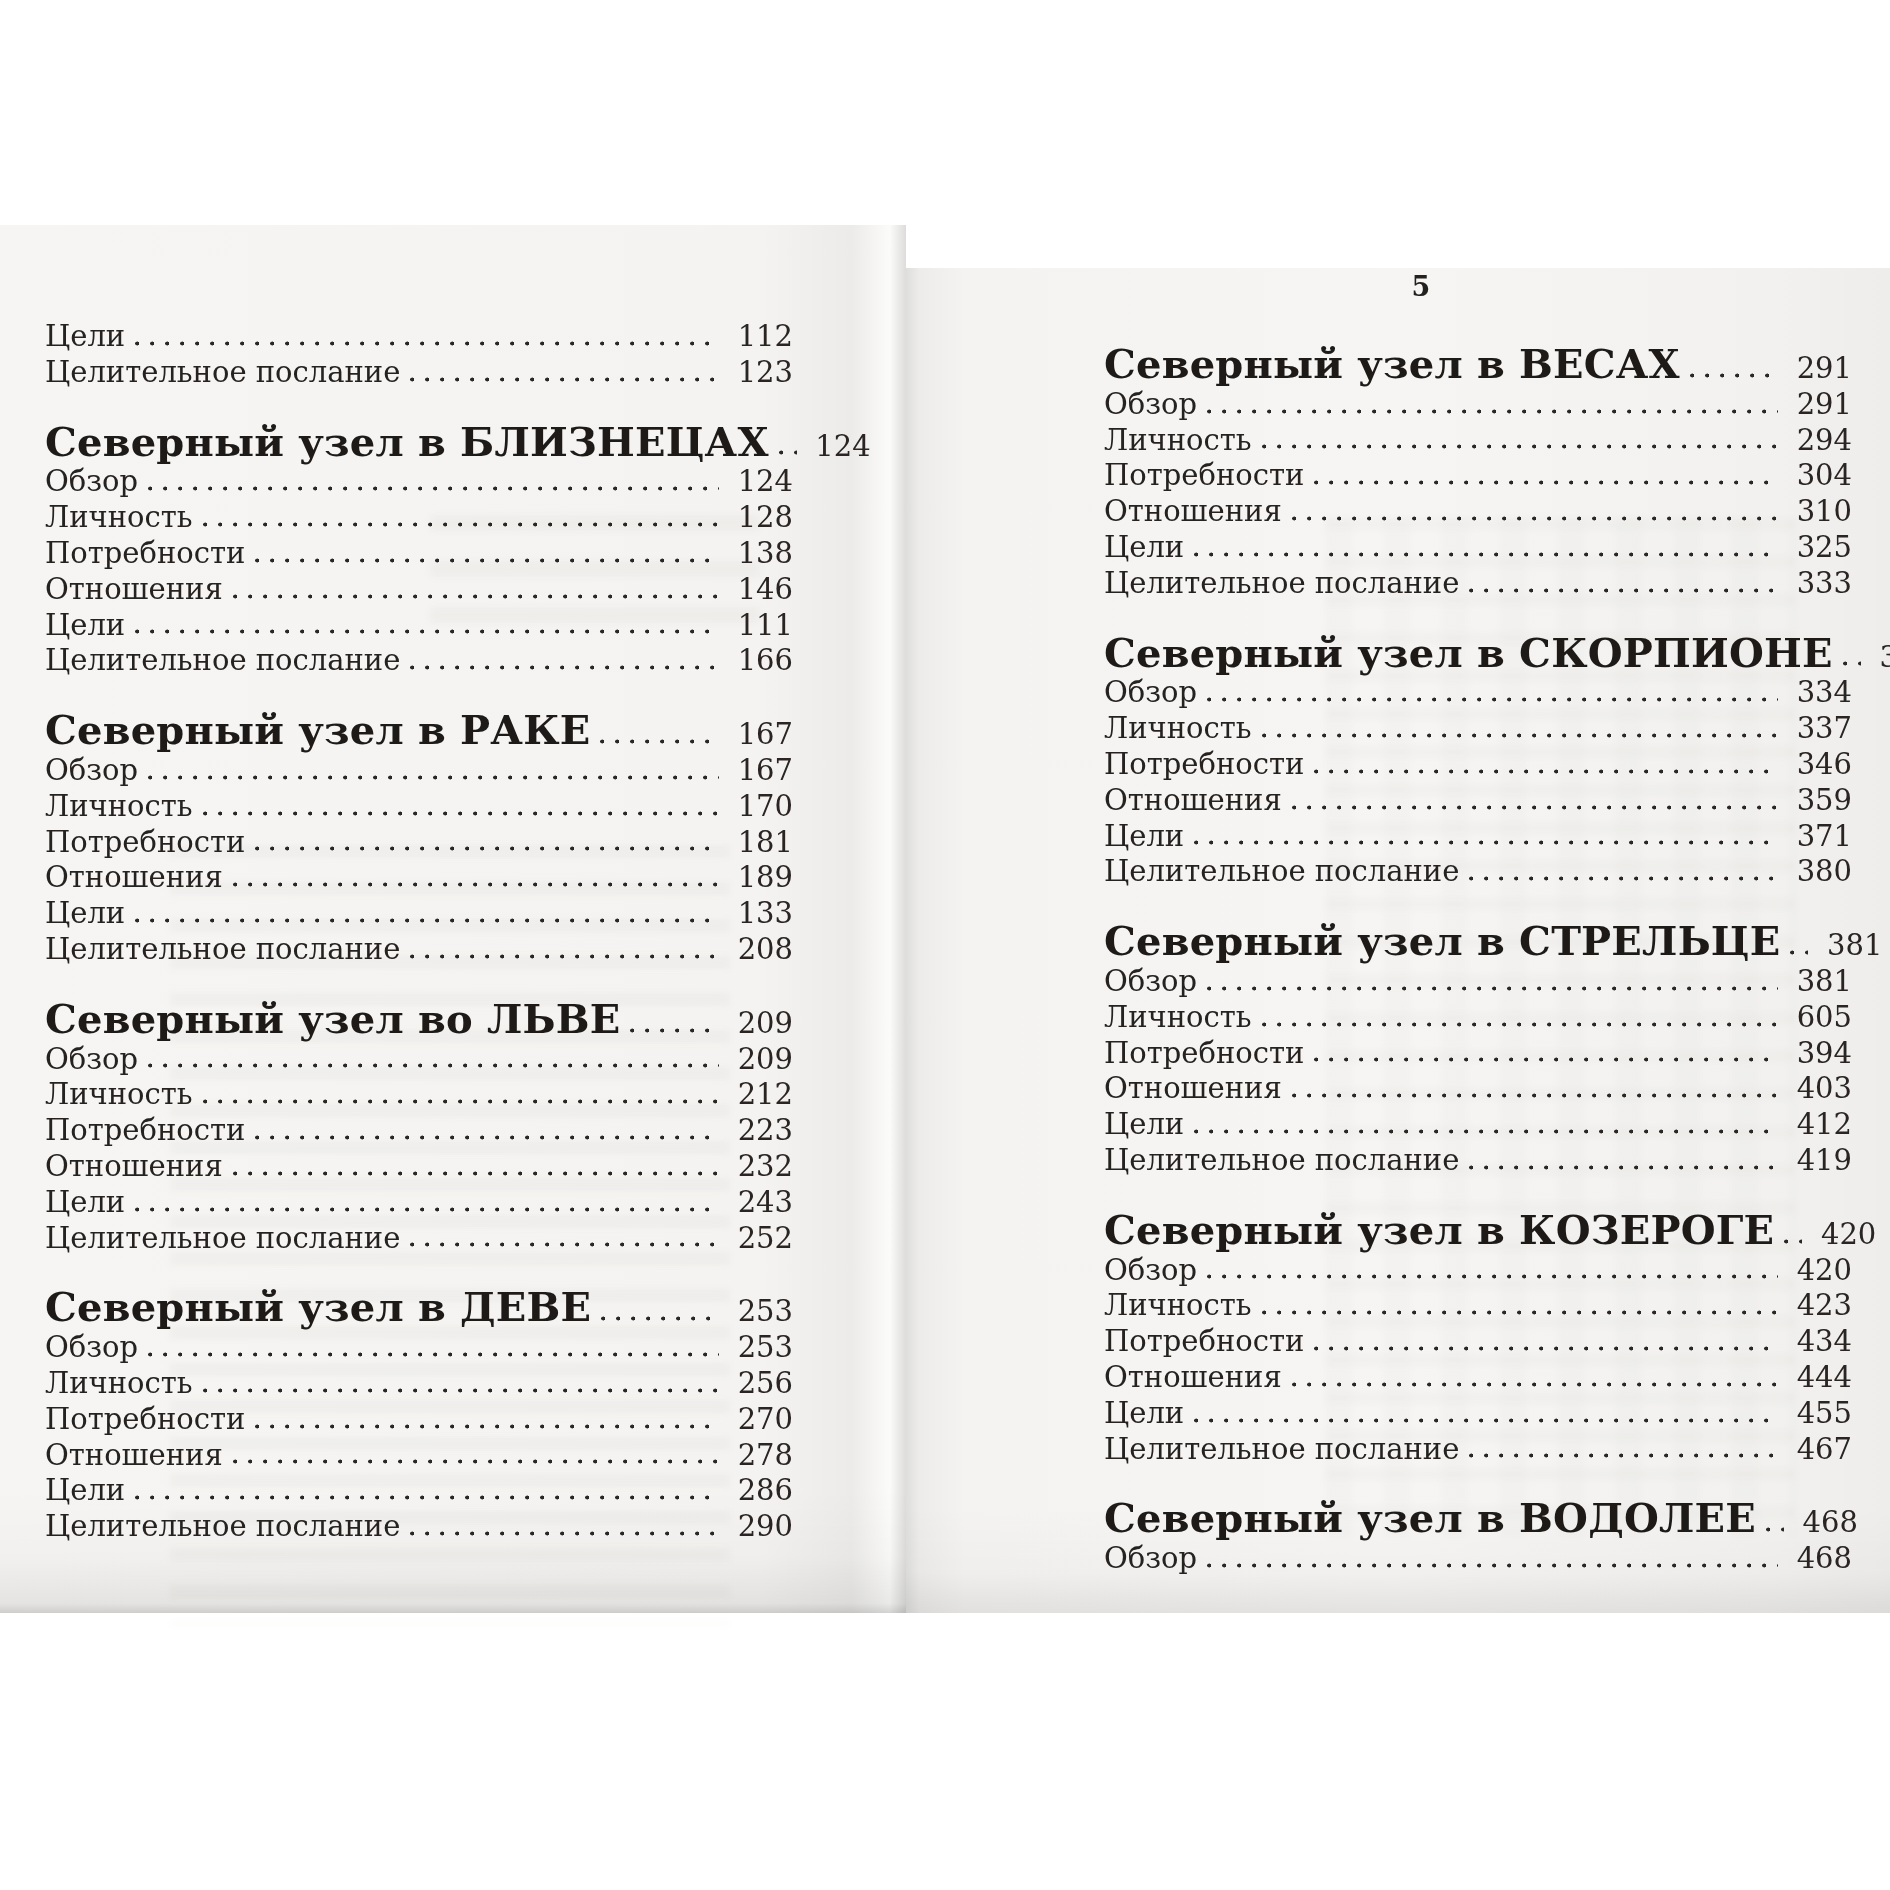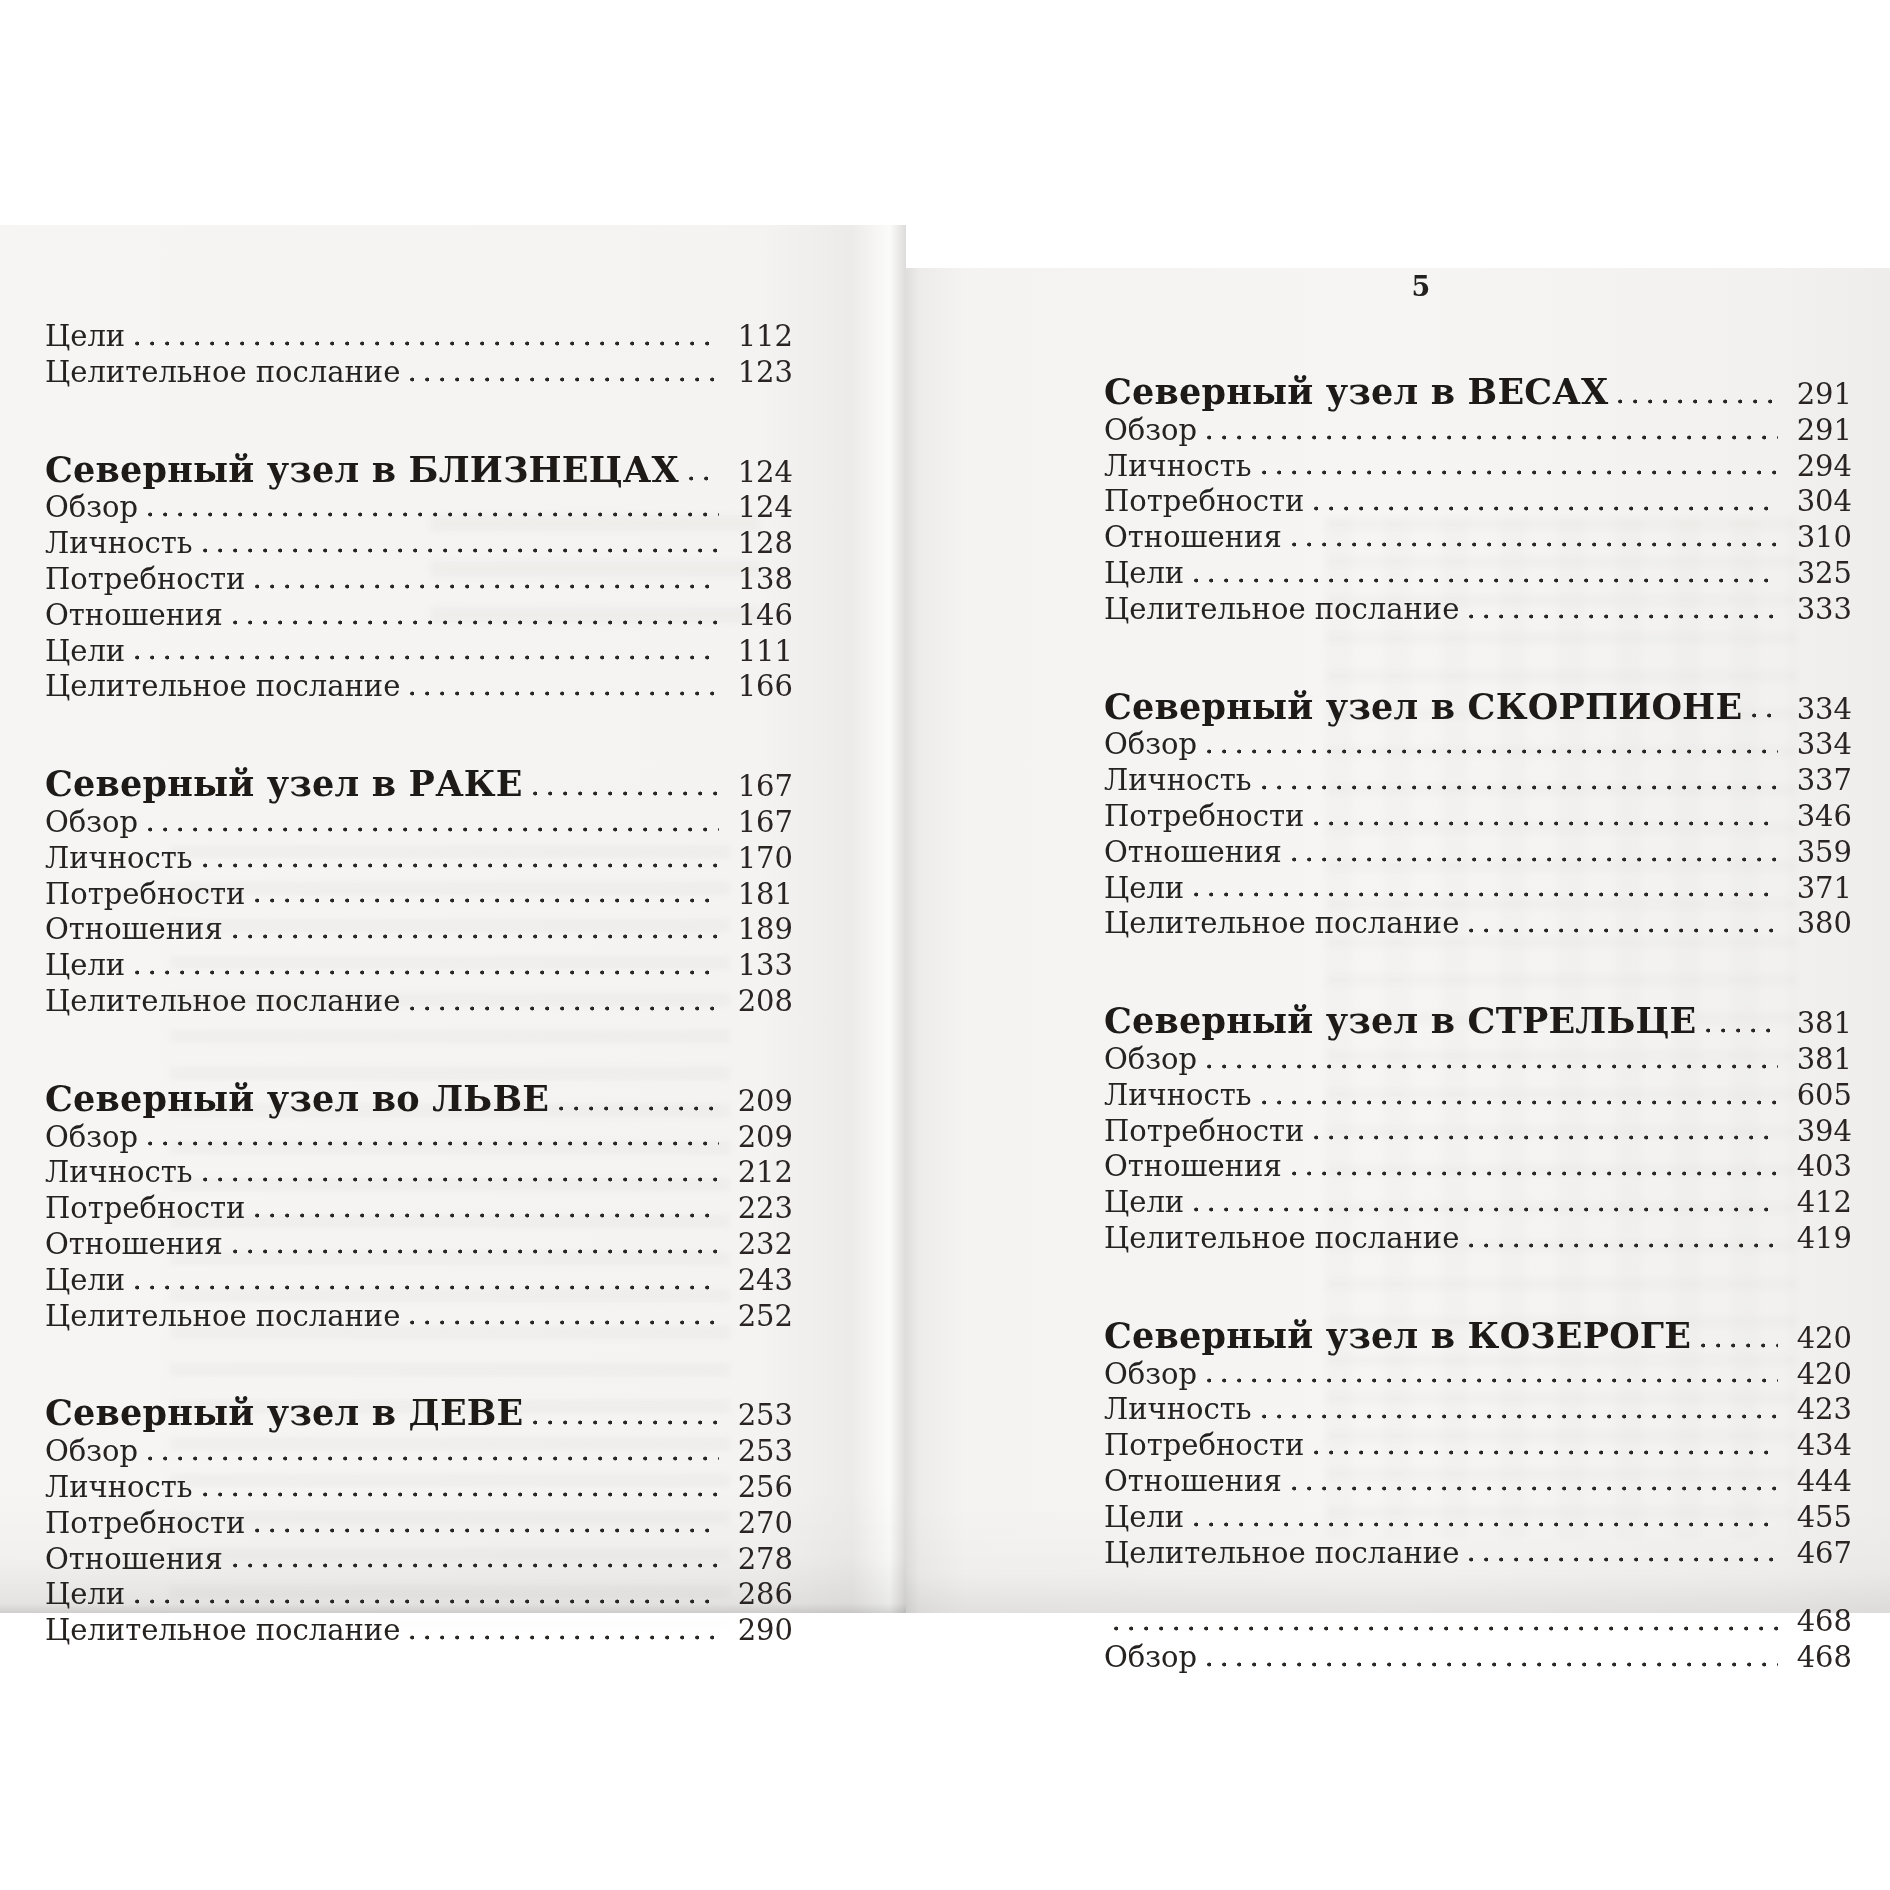--- a/index.html
+++ b/index.html
@@ -30,21 +30,21 @@
   
   .content{position:absolute;}
   .page-left  .content{left:45px; top:94px; width:748px;}
   .page-right .content{left:198px;top:78px; width:748px;}
   .row{
     display:flex;align-items:baseline;
     line-height:35.8px;font-size:29px;white-space:nowrap;
   }
   .row.new-section{margin-top:33px;}
   .row .label{flex:0 0 auto;}
-  .row.head .label{font-weight:700;font-size:35px;letter-spacing:.2px;color:#1d1a18;margin-top:28px;}
+  .row.head .label{font-weight:700;font-size:40px;letter-spacing:.2px;color:#1d1a18;}
   .leader{
     flex:1 1 auto;min-width:18px;align-self:flex-end;
     height:9px;margin:0 2px 7px 10px;
     background-image:radial-gradient(circle at 2.2px 4.5px, #2b2725 1.8px, rgba(0,0,0,0) 2.2px);
     background-size:15px 9px;background-repeat:repeat-x;
   }
   .pg{flex:0 0 72px;text-align:right;color:#2a2523;}
   
   .pagenum{
     position:absolute;top:3px;left:455px;width:120px;
@@ -375,20 +375,21 @@
     <span class="label">Цели</span>
     <span class="leader"></span>
     <span class="pg">455</span>
   </div>
         <div class="row">
     <span class="label">Целительное послание</span>
     <span class="leader"></span>
     <span class="pg">467</span>
   </div>
         <div class="row head new-section">
+    <span class="label">Северный узел в ВОДОЛЕЕ</span>
     <span class="leader"></span>
     <span class="pg">468</span>
   </div>
         <div class="row">
     <span class="label">Обзор</span>
     <span class="leader"></span>
     <span class="pg">468</span>
   </div>
       </div>
   </div>

